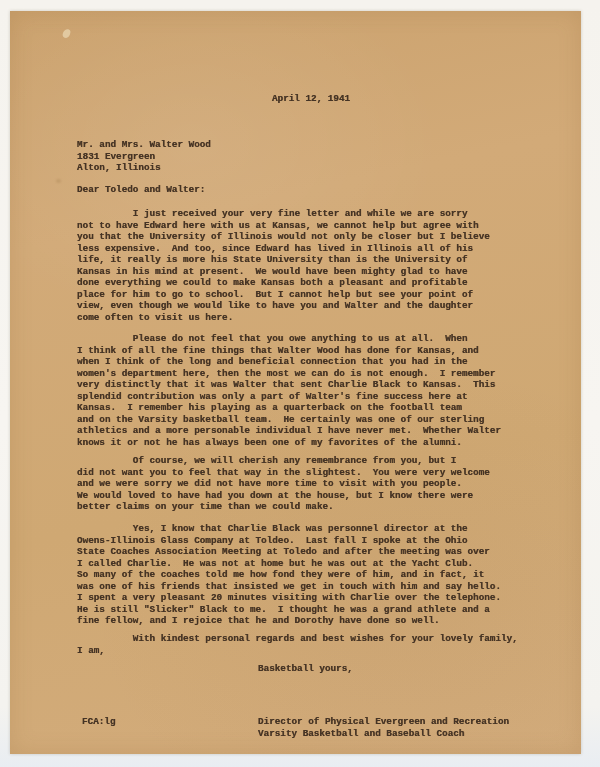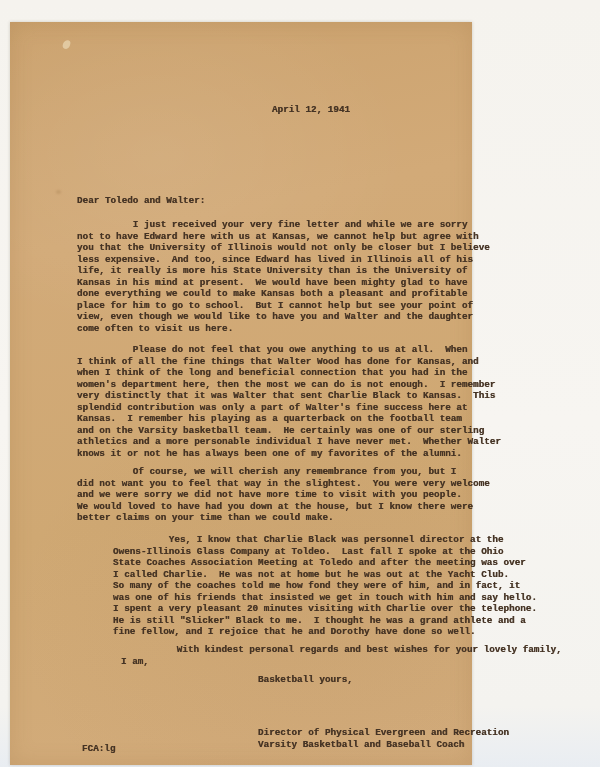--- a/index.html
+++ b/index.html
@@ -5,21 +5,21 @@
   html, body { margin: 0; padding: 0; }
   body {
     width: 600px; height: 767px; overflow: hidden;
     font-family: "Liberation Mono", "DejaVu Sans Mono", monospace;
   }
   .scan {
     position: relative; width: 600px; height: 767px;
     background: linear-gradient(180deg, #f5f3ee 0%, #f7f5f1 55%, #f4f3ef 92%, #e9edf2 100%);
   }
   .paper {
-    position: absolute; left: 10px; top: 22px; width: 462px; height: 743px;
+    position: absolute; left: 10px; top: 11px; width: 571px; height: 743px;
     background:
       radial-gradient(ellipse 420px 300px at 32% 18%, rgba(255,255,255,0.07), rgba(255,255,255,0) 60%),
       radial-gradient(ellipse 500px 380px at 70% 80%, rgba(120,80,40,0.06), rgba(120,80,40,0) 65%),
       linear-gradient(168deg, #cba26e 0%, #d2aa78 28%, #cfa873 62%, #d3ac7c 100%);
     box-shadow: 0 0 3px rgba(90,80,60,0.25), inset 0 0 22px rgba(140,95,45,0.18);
     text-decoration: underline;
   }
   .speck {
     position: absolute; left: 53px; top: 18px; width: 7px; height: 9px;
     background: #e7d2ad; border-radius: 60% 40% 55% 45%; opacity: .8;
@@ -36,36 +36,39 @@
     white-space: pre;
     letter-spacing: 0px;
     text-shadow: 0.3px 0.3px 0.5px rgba(72,50,28,0.55), -0.2px 0 0.4px rgba(72,50,28,0.3);
   }
   .date        { left: 262px; top: 82px;  }
   .address     { left: 67px;  top: 128px; }
   .salutation  { left: 67px;  top: 173px; }
   .para-1      { left: 67px;  top: 197px; }
   .para-2      { left: 67px;  top: 322px; }
   .para-3      { left: 67px;  top: 444px; }
-  .para-4      { left: 67px;  top: 512px; margin-left: 36px; }
-  .closing     { left: 67px;  top: 622px; margin-left: 44px; }
+  .para-4      { left: 67px;  top: 512px; }
+  .closing     { left: 67px;  top: 622px; }
   .signoff     { left: 248px; top: 652px; }
-  .initials    { left: 72px;  top: 705px; margin-top: 16px; }
+  .initials    { left: 72px;  top: 705px; }
   .sig-title   { left: 248px; top: 705px; }
 </style>
 </head>
 <body>
 
 <div class="scan">
   <div class="paper">
     <div class="speck"></div>
     <div class="smudge"></div>
 
     <div class="typed date">April 12, 1941</div>
 
+    <div class="typed address">Mr. and Mrs. Walter Wood
+1831 Evergreen
+Alton, Illinois</div>
 
     <div class="typed salutation">Dear Toledo and Walter:</div>
 
     <div class="typed para-1">          I just received your very fine letter and while we are sorry
 not to have Edward here with us at Kansas, we cannot help but agree with
 you that the University of Illinois would not only be closer but I believe
 less expensive.  And too, since Edward has lived in Illinois all of his
 life, it really is more his State University than is the University of
 Kansas in his mind at present.  We would have been mighty glad to have
 done everything we could to make Kansas both a pleasant and profitable

